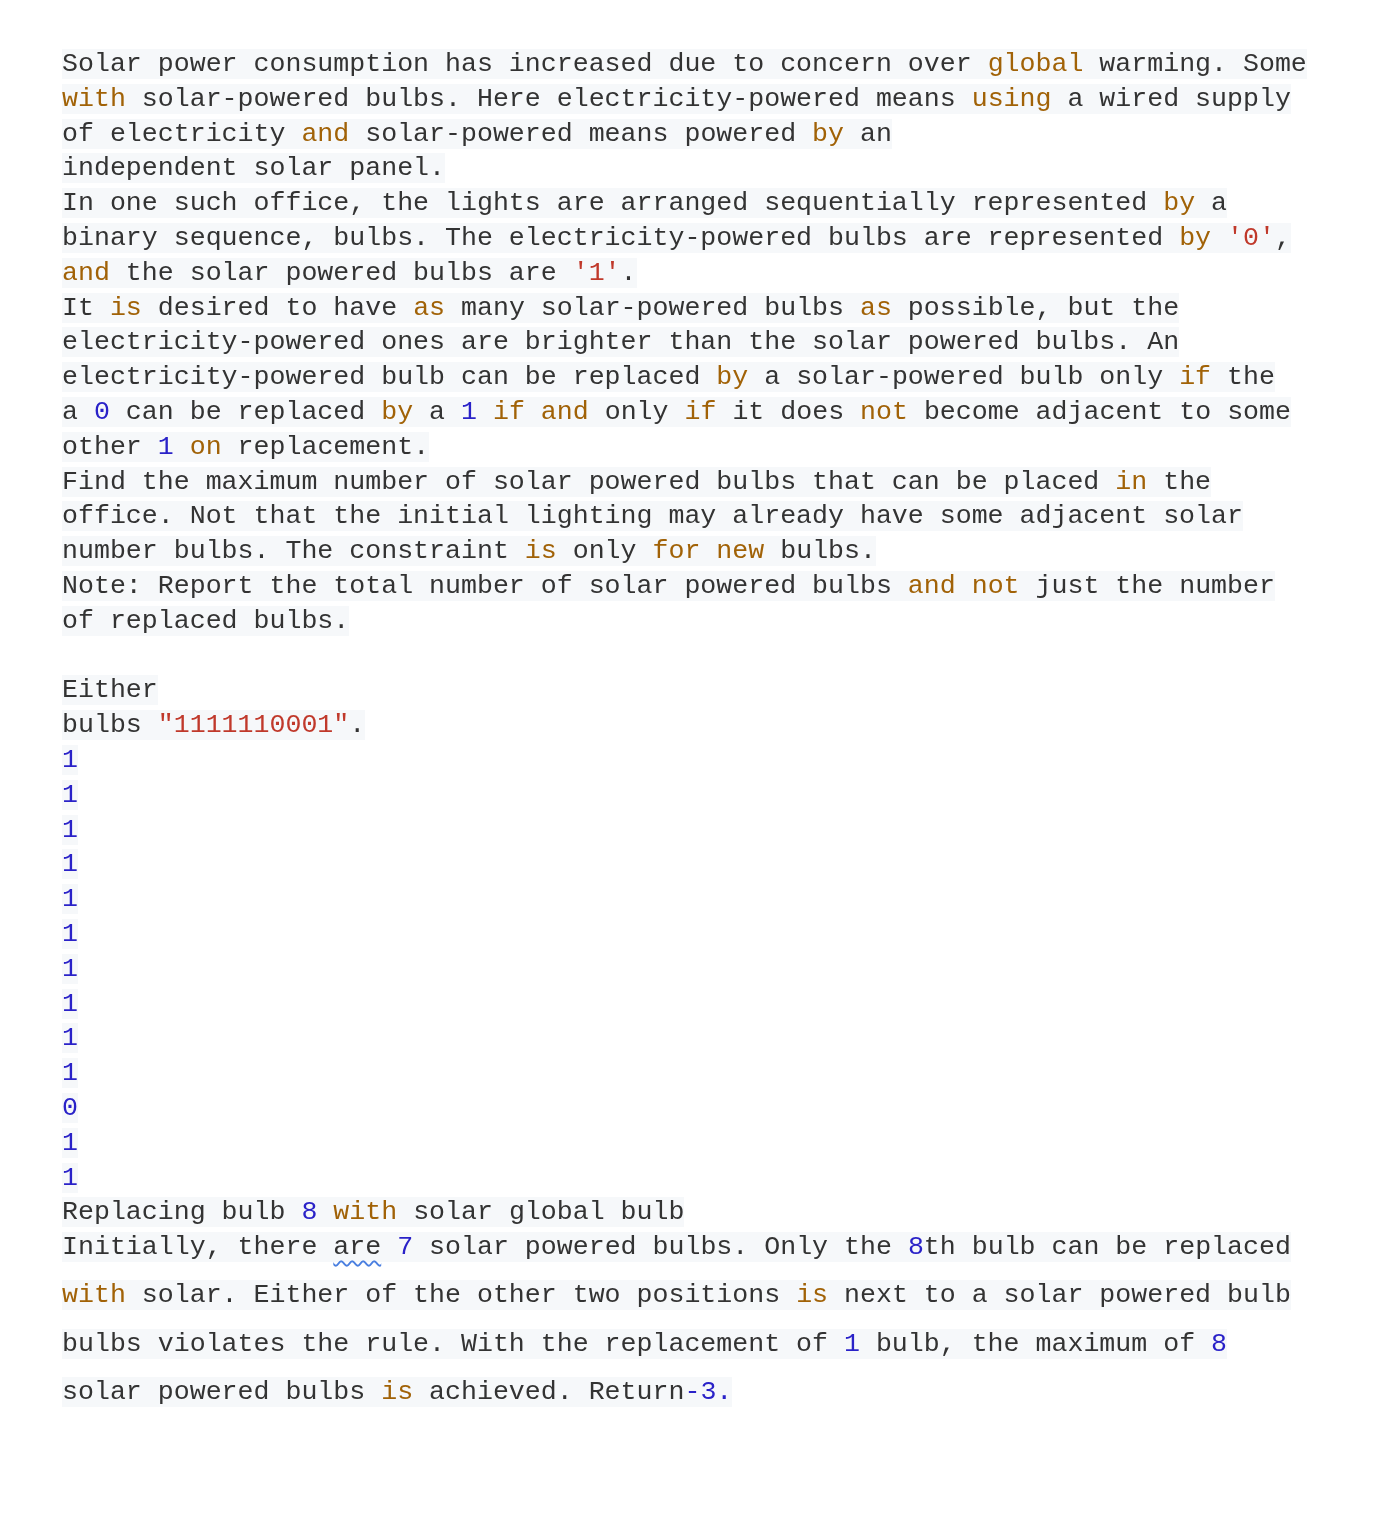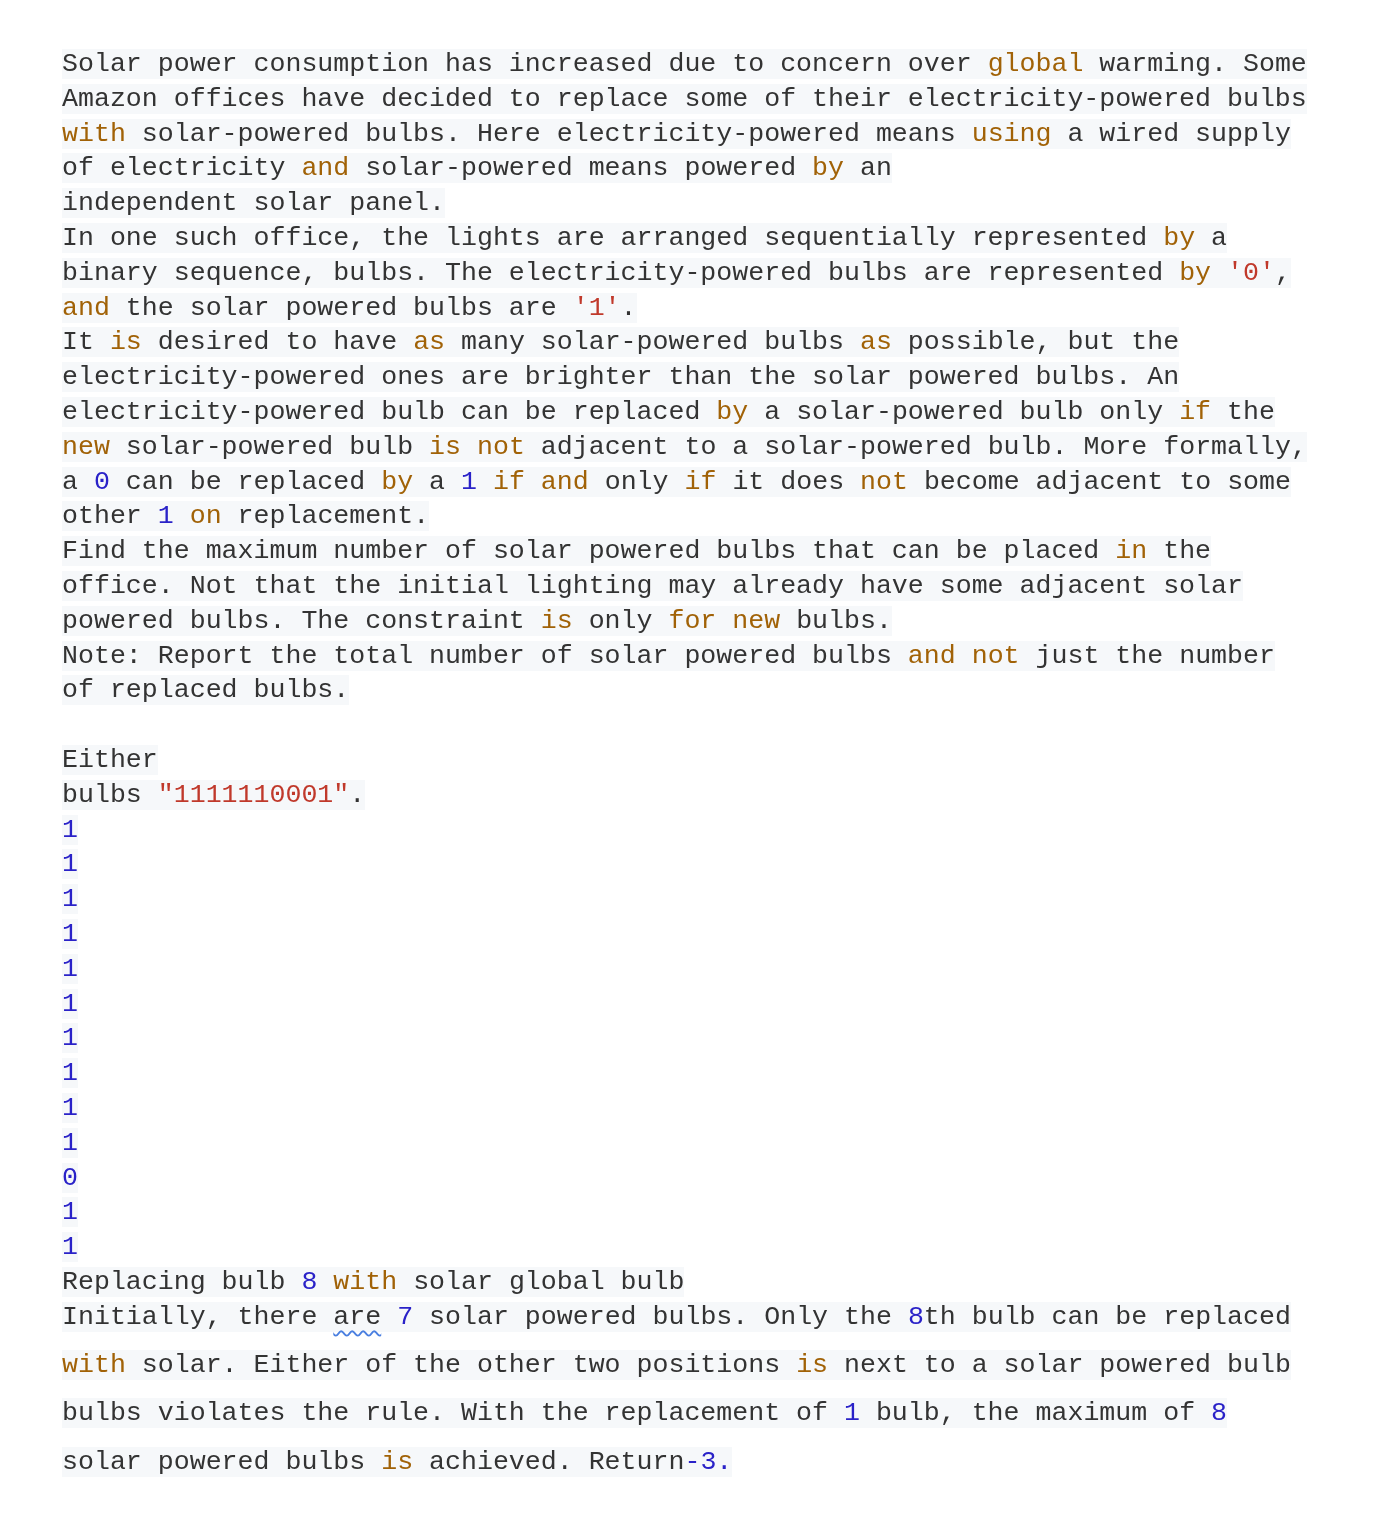--- a/index.html
+++ b/index.html
@@ -47,36 +47,34 @@
     text-decoration: underline wavy #4a7fe0;
     text-decoration-thickness: 1.5px;
     text-underline-offset: 6px;
   }
 </style>
 </head>
 <body>
 
 <div class="doc" id="doc">
     <div class="line"><span class="bg"><span>Solar power consumption has increased due to concern over </span><span class="kw">global</span><span> warming. Some</span></span></div>
-    <div class="line"><span class="bg"><span>Amazon offices have decided to replace some of their electricity-powered bulbs</span></span></div>
     <div class="line"><span class="bg"><span class="kw">with</span><span> solar-powered bulbs. Here electricity-powered means </span><span class="kw">using</span><span> a wired supply</span></span></div>
     <div class="line"><span class="bg"><span>of electricity </span><span class="kw">and</span><span> solar-powered means powered </span><span class="kw">by</span><span> an</span></span></div>
     <div class="line"><span class="bg"><span>independent solar panel.</span></span></div>
     <div class="line"><span class="bg"><span>In one such office, the lights are arranged sequentially represented </span><span class="kw">by</span><span> a</span></span></div>
     <div class="line"><span class="bg"><span>binary sequence, bulbs. The electricity-powered bulbs are represented </span><span class="kw">by</span><span> </span><span class="str">'0'</span><span>,</span></span></div>
     <div class="line"><span class="bg"><span class="kw">and</span><span> the solar powered bulbs are </span><span class="str">'1'</span><span>.</span></span></div>
     <div class="line"><span class="bg"><span>It </span><span class="kw">is</span><span> desired to have </span><span class="kw">as</span><span> many solar-powered bulbs </span><span class="kw">as</span><span> possible, but the</span></span></div>
     <div class="line"><span class="bg"><span>electricity-powered ones are brighter than the solar powered bulbs. An</span></span></div>
     <div class="line"><span class="bg"><span>electricity-powered bulb can be replaced </span><span class="kw">by</span><span> a solar-powered bulb only </span><span class="kw">if</span><span> the</span></span></div>
-    <div class="line"><span class="bg"><span class="kw">new</span><span> solar-powered bulb </span><span class="kw">is</span><span> </span><span class="kw">not</span><span> adjacent to a solar-powered bulb. More formally,</span></span></div>
     <div class="line"><span class="bg"><span>a </span><span class="num">0</span><span> can be replaced </span><span class="kw">by</span><span> a </span><span class="num">1</span><span> </span><span class="kw">if</span><span> </span><span class="kw">and</span><span> only </span><span class="kw">if</span><span> it does </span><span class="kw">not</span><span> become adjacent to some</span></span></div>
     <div class="line"><span class="bg"><span>other </span><span class="num">1</span><span> </span><span class="kw">on</span><span> replacement.</span></span></div>
     <div class="line"><span class="bg"><span>Find the maximum number of solar powered bulbs that can be placed </span><span class="kw">in</span><span> the</span></span></div>
     <div class="line"><span class="bg"><span>office. Not that the initial lighting may already have some adjacent solar</span></span></div>
-    <div class="line"><span class="bg"><span>powered bulbs. The constraint </span><span class="kw">is</span><span> only </span><span class="kw">for</span><span> </span><span class="kw">new</span><span> bulbs.</span></span></div>
+    <div class="line"><span class="bg"><span>number bulbs. The constraint </span><span class="kw">is</span><span> only </span><span class="kw">for</span><span> </span><span class="kw">new</span><span> bulbs.</span></span></div>
     <div class="line"><span class="bg"><span>Note: Report the total number of solar powered bulbs </span><span class="kw">and</span><span> </span><span class="kw">not</span><span> just the number</span></span></div>
     <div class="line"><span class="bg"><span>of replaced bulbs.</span></span></div>
     <div class="line blank"></div>
     <div class="line"><span class="bg"><span>Either</span></span></div>
     <div class="line"><span class="bg"><span>bulbs </span><span class="str">"1111110001"</span><span>.</span></span></div>
     <div class="line"><span class="bg"><span class="num">1</span></span></div>
     <div class="line"><span class="bg"><span class="num">1</span></span></div>
     <div class="line"><span class="bg"><span class="num">1</span></span></div>
     <div class="line"><span class="bg"><span class="num">1</span></span></div>
     <div class="line"><span class="bg"><span class="num">1</span></span></div>

